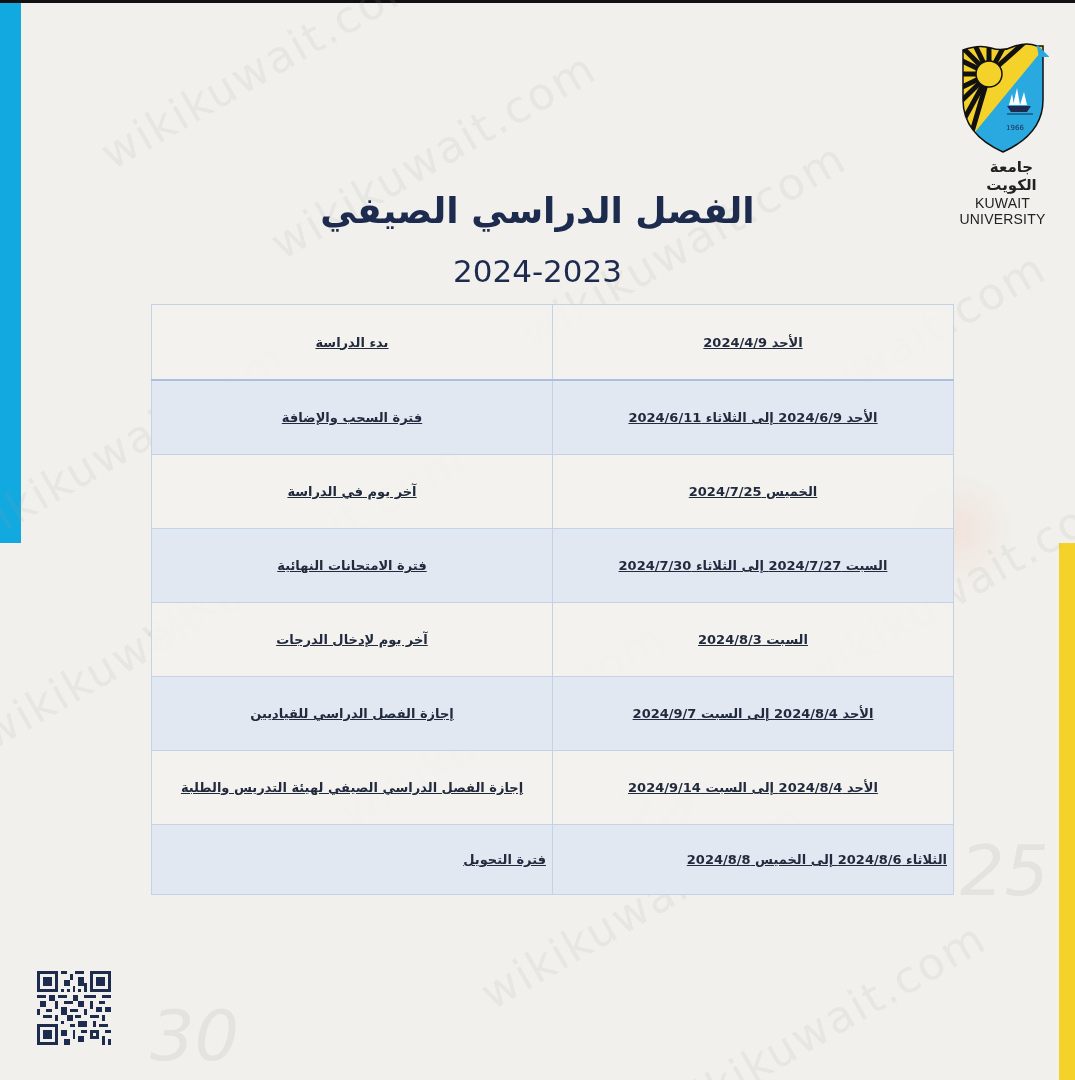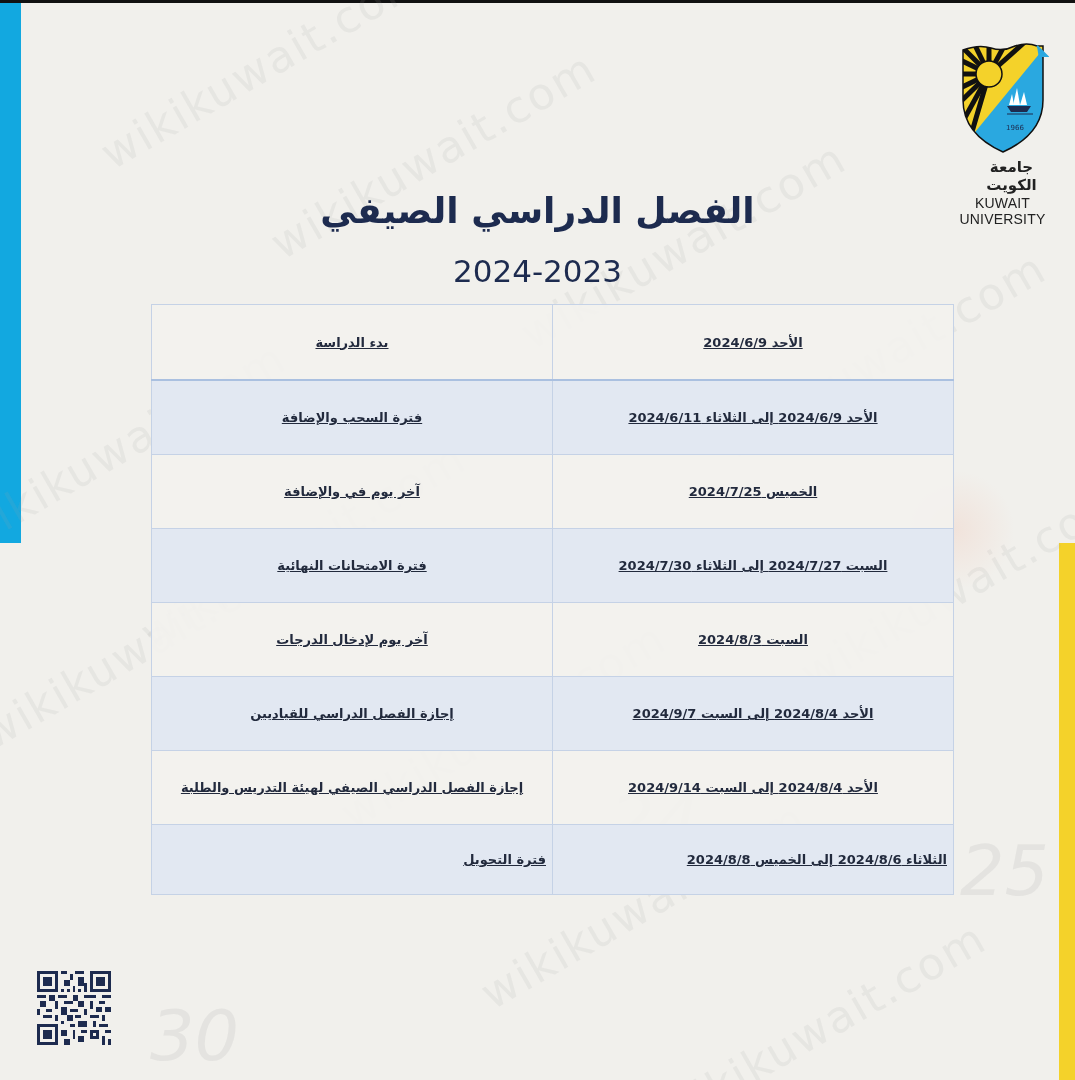--- a/index.html
+++ b/index.html
@@ -204,30 +204,30 @@
   <div class="logo-ar">جامعة الكويت</div>
   <div class="logo-en">KUWAIT UNIVERSITY</div>
 </div>
 
 <div class="title">الفصل الدراسي الصيفي</div>
 <div class="subtitle">2024-2023</div>
 
 <table class="schedule">
   <tbody>
     <tr class="light">
-      <td class="date-cell">الأحد 2024/6/9</td>
+      <td class="date-cell">الأحد 2024/4/9</td>
       <td class="event-cell">بدء الدراسة</td>
     </tr>
     <tr class="blue">
       <td class="date-cell">الأحد 2024/6/9 إلى الثلاثاء 2024/6/11</td>
       <td class="event-cell">فترة السحب والإضافة</td>
     </tr>
     <tr class="light">
       <td class="date-cell">الخميس 2024/7/25</td>
-      <td class="event-cell">آخر يوم في والإضافة</td>
+      <td class="event-cell">آخر يوم في الدراسة</td>
     </tr>
     <tr class="blue">
       <td class="date-cell">السبت 2024/7/27 إلى الثلاثاء 2024/7/30</td>
       <td class="event-cell">فترة الامتحانات النهائية</td>
     </tr>
     <tr class="light">
       <td class="date-cell">السبت 2024/8/3</td>
       <td class="event-cell">آخر يوم لإدخال الدرجات</td>
     </tr>
     <tr class="blue">

